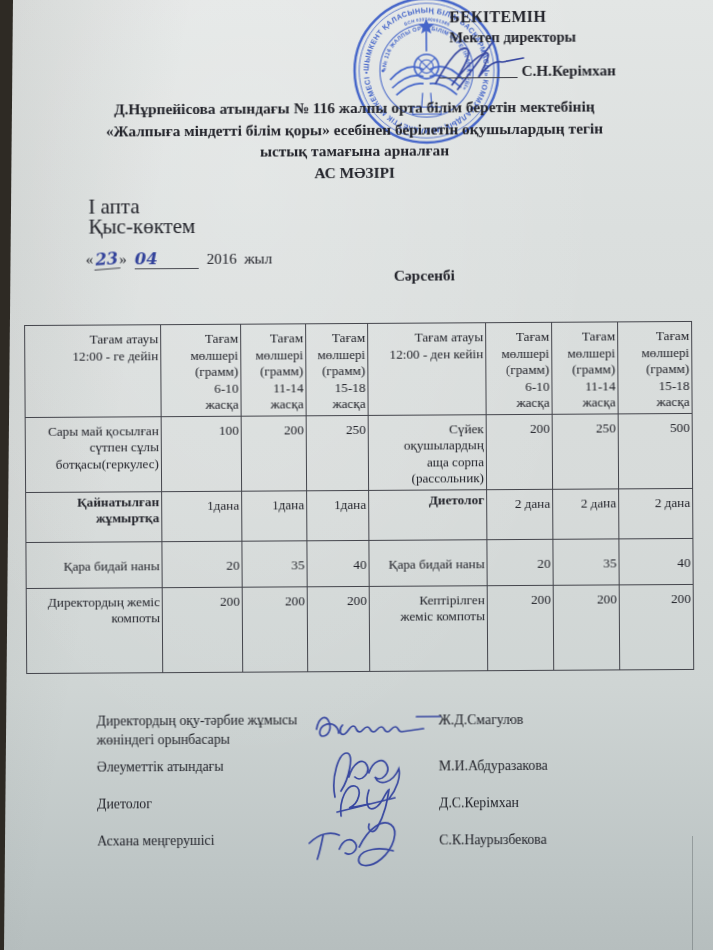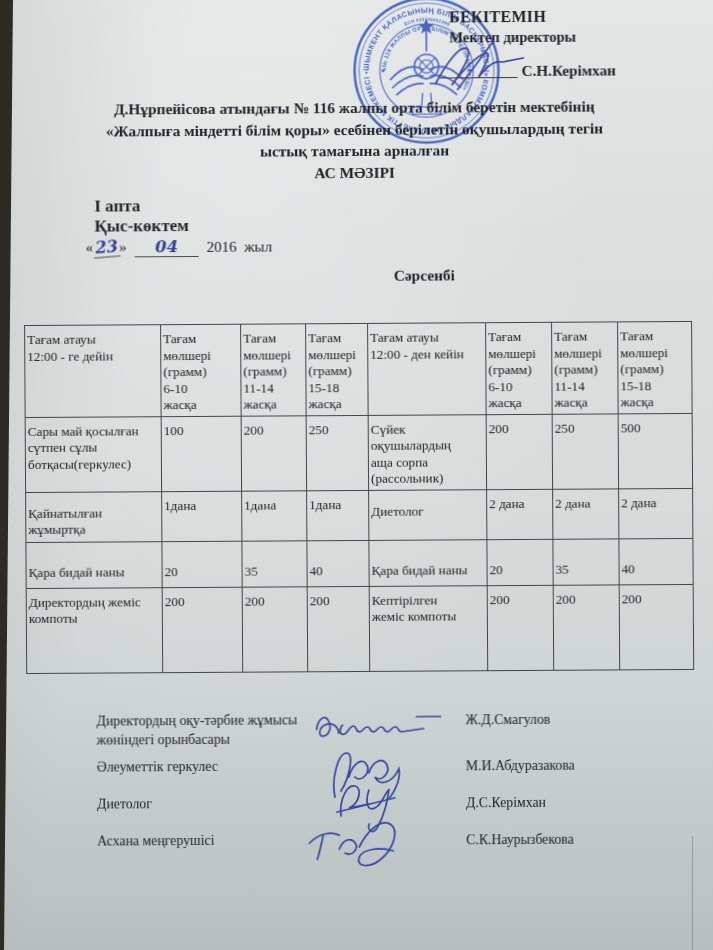--- a/index.html
+++ b/index.html
@@ -30,44 +30,44 @@
   .stamp{position:absolute;left:352px;top:-6px;width:154px;height:154px;
          opacity:.88;mix-blend-mode:multiply;}
   .stamp svg{width:100%;height:100%;}
   .stamp text{fill:#2e53c5;font-family:"Liberation Sans","DejaVu Sans",sans-serif;font-weight:bold;}
 
   
   .title{position:absolute;left:0;top:97px;width:713px;text-align:center;
          font-weight:bold;font-size:15.4px;line-height:21.5px;}
 
   
-  .week{position:absolute;left:96px;top:195px;font-weight:bold;font-size:17px;line-height:20px;}
+  .week{position:absolute;left:90px;top:195px;font-weight:normal;font-size:21px;line-height:20px;}
   .dateline{position:absolute;left:87px;top:236px;font-size:15px;}
   .hand{font-family:"DejaVu Serif",serif;font-style:italic;font-weight:bold;color:#33439b;}
   .day-slot{display:inline-block;width:26px;text-align:center;border-bottom:1.3px solid #4a4b52;
             font-size:16.5px;transform:rotate(-4deg);}
-  .month-slot{display:inline-block;width:64px;text-align:center;border-bottom:1.3px solid #4a4b52;
-            margin-left:8px;margin-right:8px;font-size:16.5px;}
+  .month-slot{display:inline-block;width:64px;text-align:left;border-bottom:1.3px solid #4a4b52;
+            margin-left:8px;margin-right:8px;font-size:16.5px;margin-top:12px;}
   .day-name{position:absolute;left:69px;top:267px;width:713px;text-align:center;
             font-weight:bold;font-size:15.4px;}
 
   
   table.menu{position:absolute;left:25px;top:323px;width:667px;border-collapse:collapse;
              table-layout:fixed;font-size:13.2px;line-height:16.5px;}
-  table.menu th,table.menu td{border:1.2px solid #44454c;vertical-align:top;text-align:left;
+  table.menu th,table.menu td{border:1.2px solid #44454c;vertical-align:top;text-align:right;
              white-space:pre-line;padding:6px 2px 2px 2px;font-weight:normal;overflow:hidden;}
   tr.hrow{height:78px;} tr.r0{height:71px;} tr.r1{height:50px;} tr.r2{height:46px;} tr.r3{height:85px;}
-  tr.r1 td:nth-child(1), tr.r1 td:nth-child(5){padding-top:13px;}
-  tr.r2 td{padding-top:22px;}
+  tr.r1 td:nth-child(1), tr.r1 td:nth-child(5){padding-top:2px;font-weight:bold;}
+  tr.r2 td{padding-top:16px;}
 
   
   .signs{position:absolute;left:95px;top:705px;width:580px;font-size:13.8px;}
   .sig-row{position:absolute;left:0;width:580px;}
   .sig-row .role{position:absolute;left:0;top:0;width:235px;white-space:pre-line;line-height:18.5px;}
-  .sig-row .name{position:absolute;left:369px;top:2px;}
+  .sig-row .name{position:absolute;left:342px;top:2px;}
   .sig-row svg{position:absolute;}
   .row0{top:6px;} .row1{top:52px;} .row2{top:89px;} .row3{top:126px;}
   .scribble{stroke:#3747a0;fill:none;stroke-width:1.7;stroke-linecap:round;}
 </style>
 </head>
 <body>
 
 <div class="photo">
   <div class="paper">
     <div class="doc">
@@ -244,21 +244,21 @@
           <div class="role">Директордың оқу-тәрбие жұмысы
 жөніндегі орынбасары</div>
           <svg style="left:212px;top:-8px" width="150" height="40">
             <path class="scribble" d="M8,26 c2,-12 10,-16 13,-6 c2,7 -2,13 -7,13 c-4,0 -4,-8 2,-11 c8,-4 14,2 14,8 m4,-8 c-4,4 -3,11 2,9 c4,-2 5,-8 9,-8 c3,0 2,6 6,6 c3,0 4,-5 8,-5 c3,0 2,5 6,5 c3,0 4,-5 8,-5 c3,0 2,5 6,5 c3,0 4,-5 8,-5 c3,0 2,5 6,5 l22,-3"></path>
             <path class="scribble" d="M108,14 l24,0" stroke-width="1.4"></path>
           </svg>
           <div class="name">Ж.Д.Смагулов</div>
         </div>
 
         <div class="sig-row row1">
-          <div class="role">Әлеуметтік геркулес</div>
+          <div class="role">Әлеуметтік атындағы</div>
           <svg style="left:228px;top:-16px" width="110" height="62">
             <path class="scribble" d="M10,56 C6,36 14,12 22,12 C30,12 24,38 16,50 M24,36 C28,22 38,16 42,24 C46,32 36,42 30,36 M44,32 C48,20 58,16 62,24 C66,32 56,42 50,36 C54,46 68,42 74,28 C76,36 72,48 64,58"></path>
           </svg>
           <div class="name">М.И.Абдуразакова</div>
         </div>
 
         <div class="sig-row row2">
           <div class="role">Диетолог</div>
           <svg style="left:232px;top:-18px" width="95" height="66">
             <path class="scribble" d="M12,40 C10,24 18,8 26,10 C34,12 30,28 20,32 L40,28 M40,14 C36,26 38,36 46,32 C54,28 56,16 60,14 C58,26 56,38 48,52 C44,58 38,56 40,48"></path>

